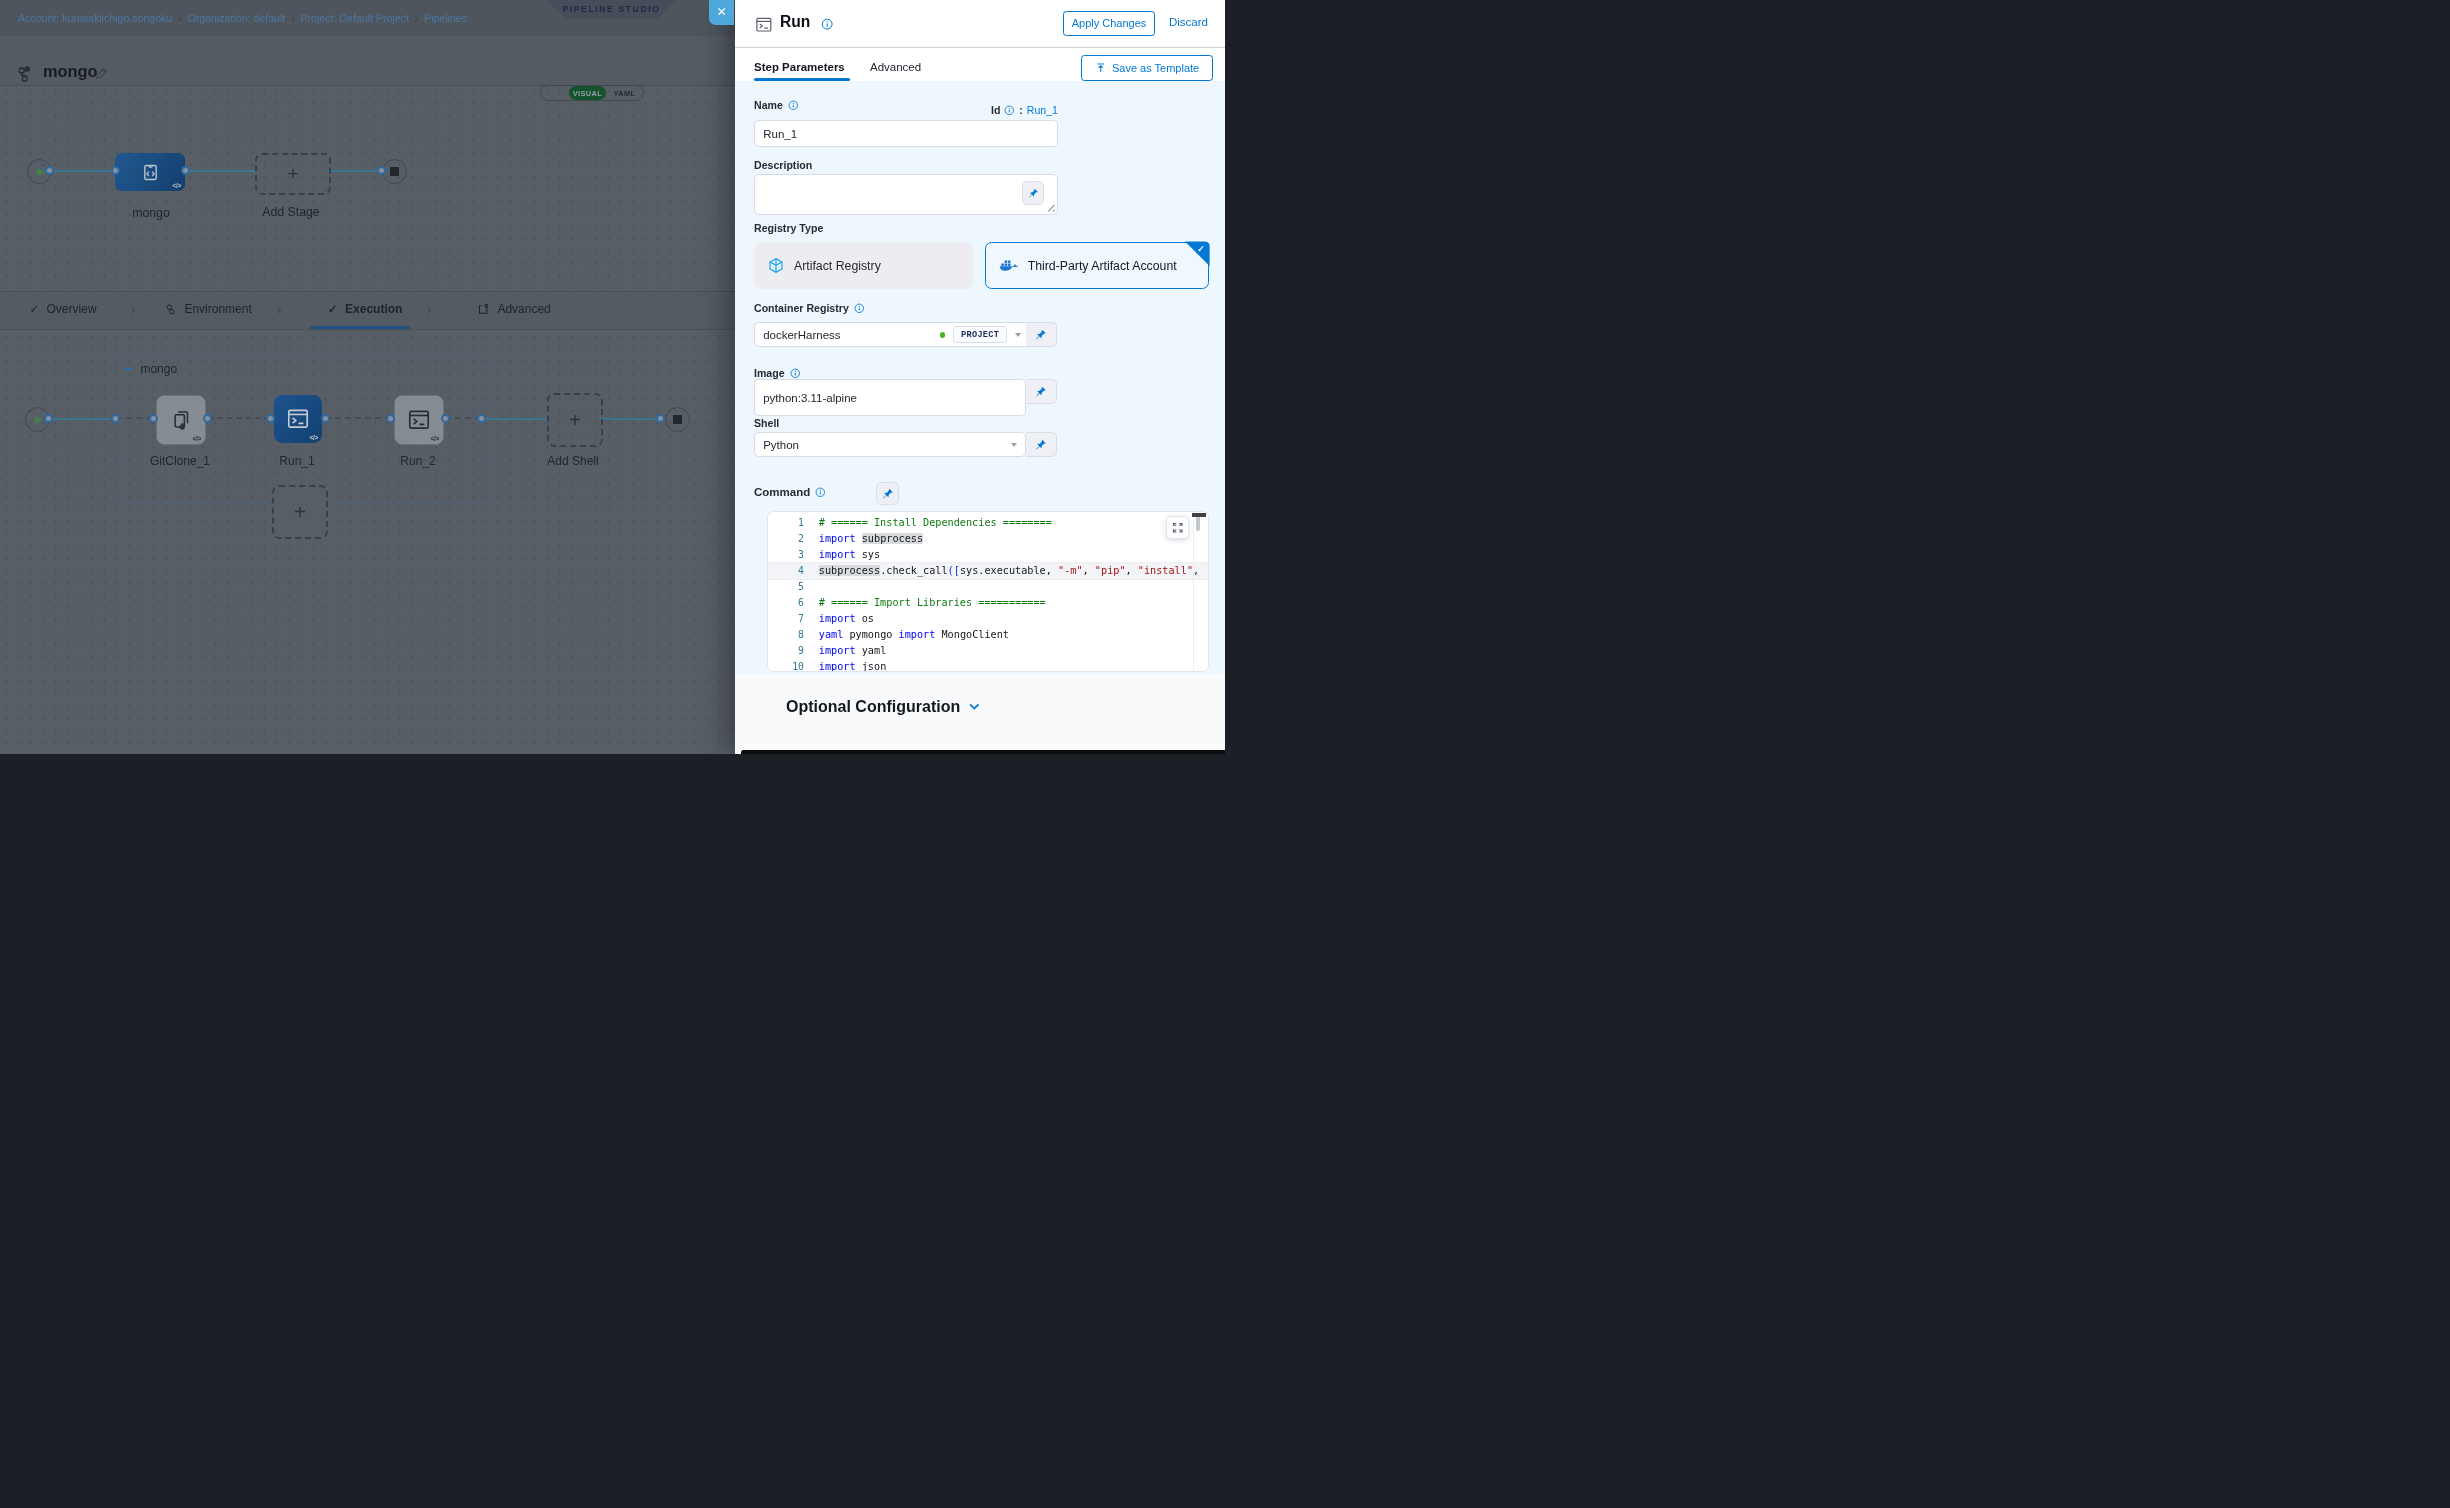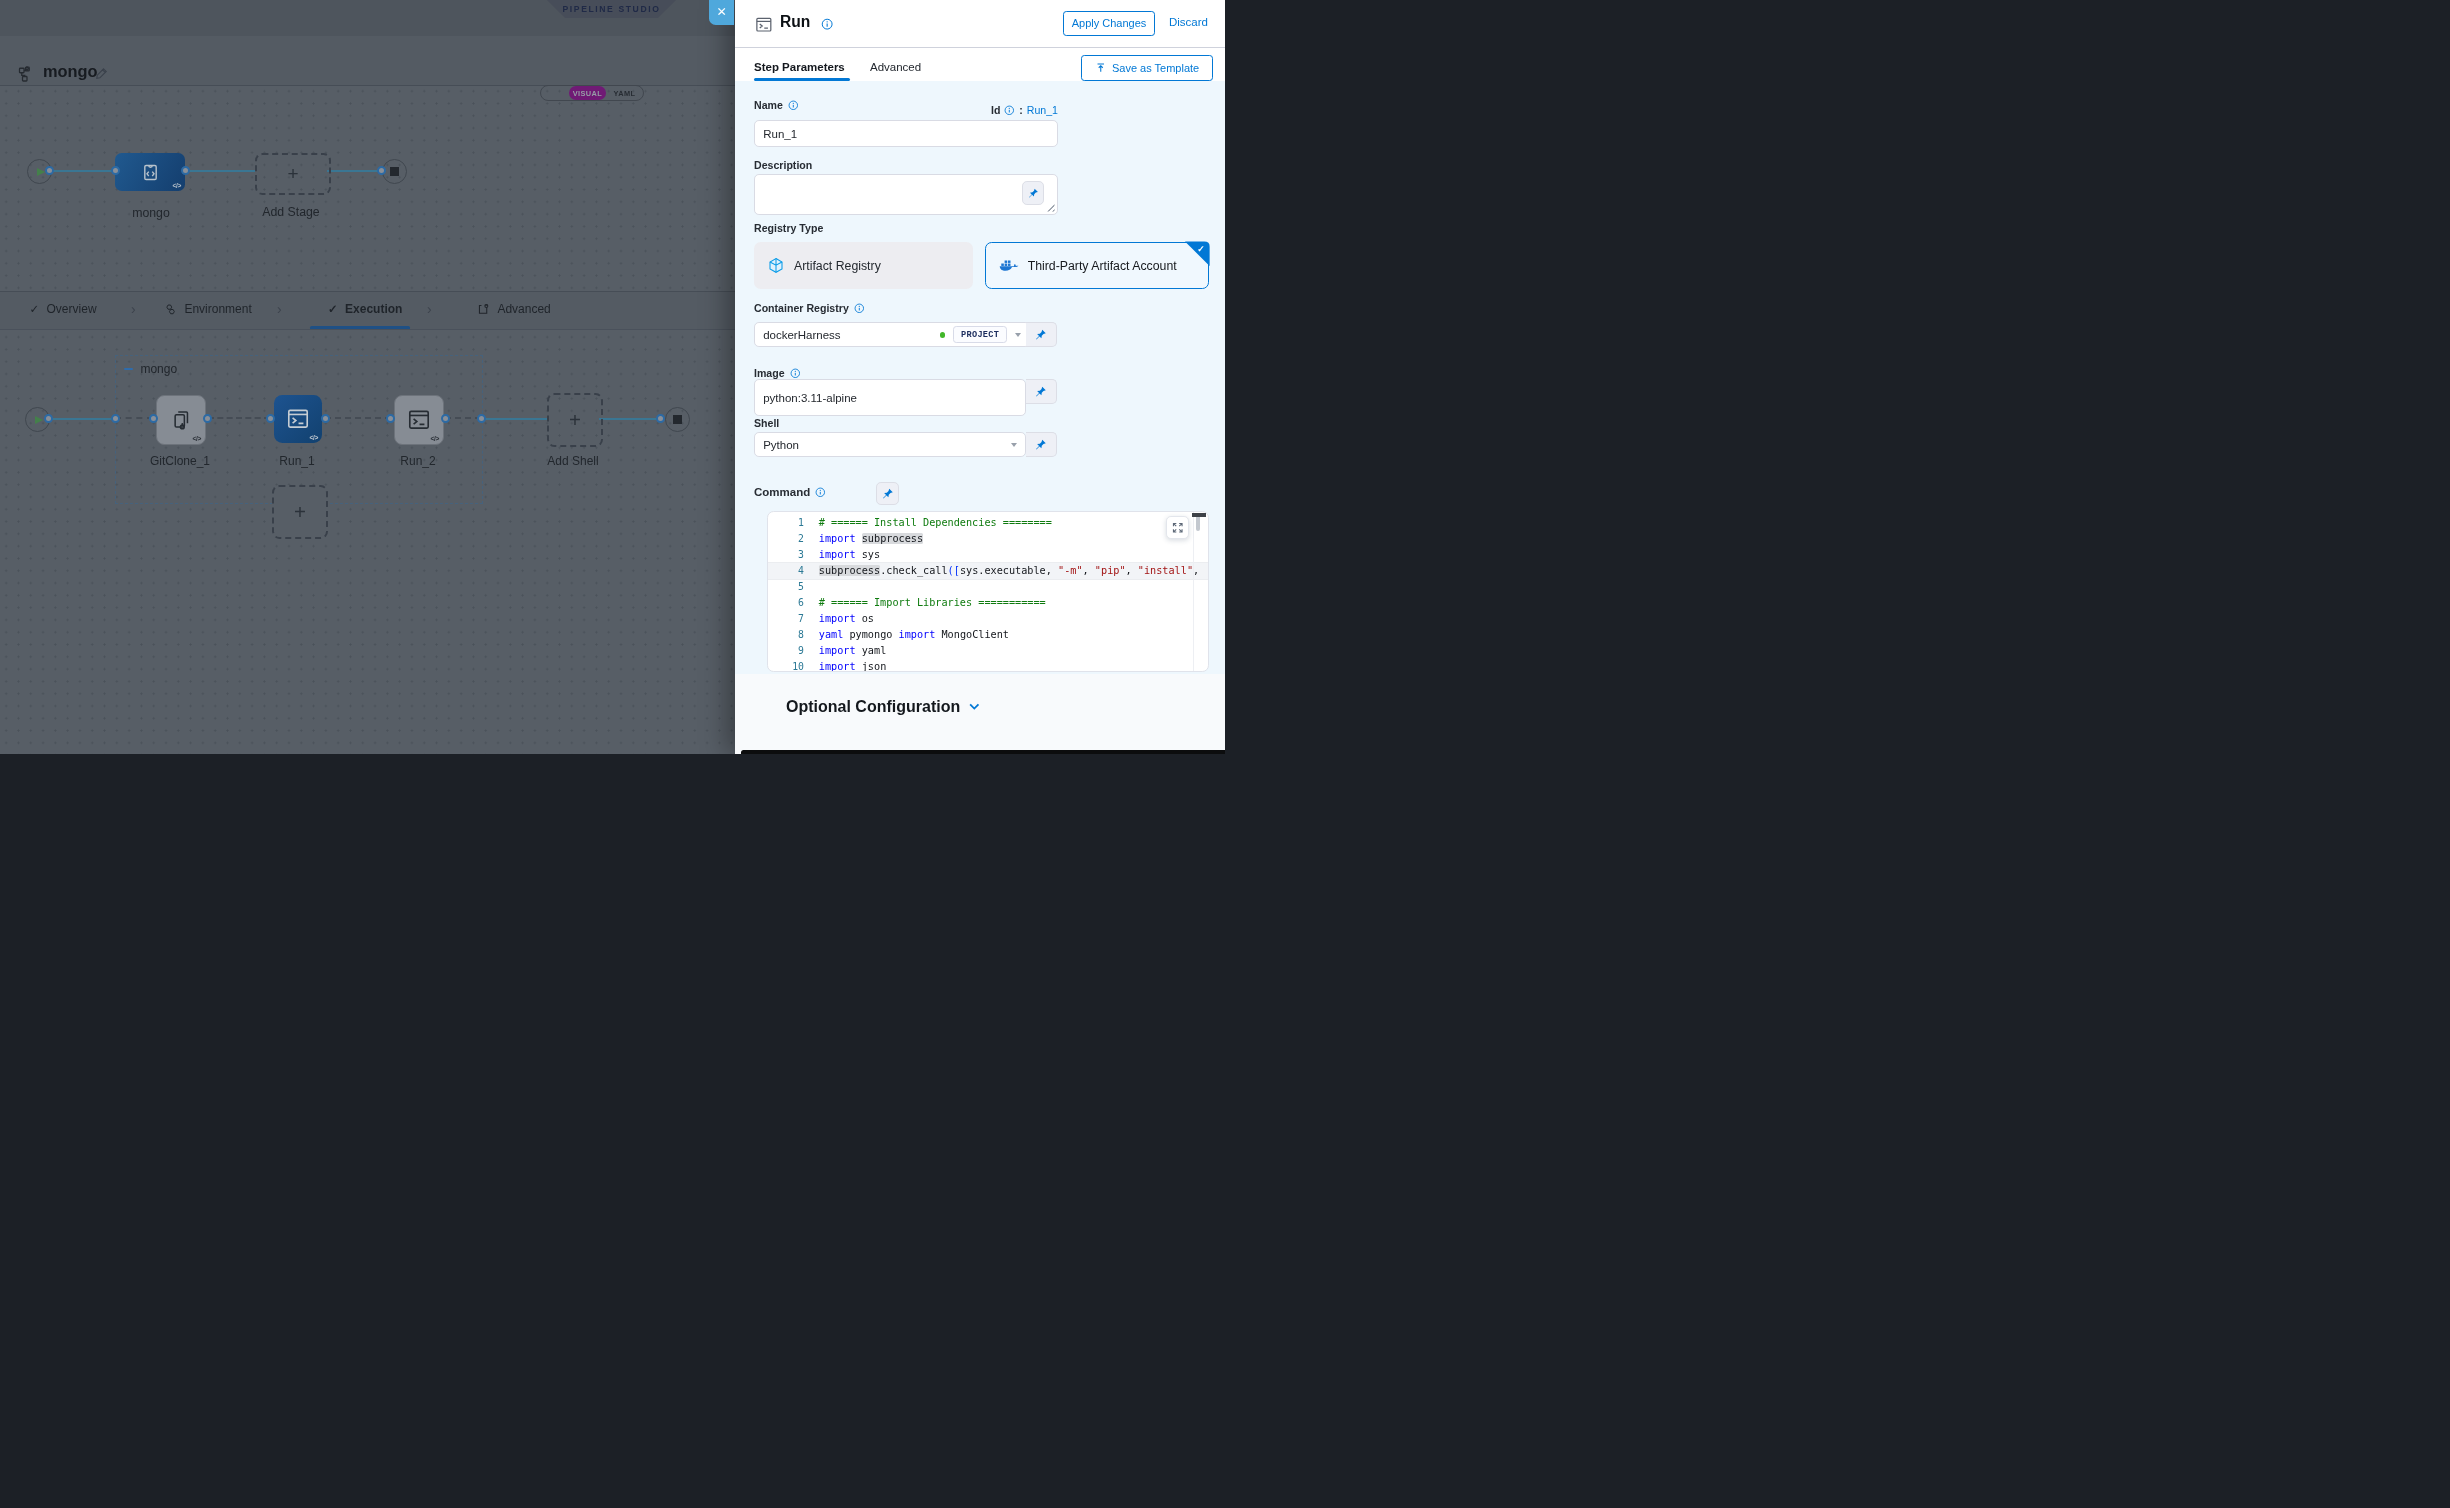--- a/index.html
+++ b/index.html
@@ -16,21 +16,21 @@
   .badge{position:absolute;left:547px;top:0;width:129px;height:18px;background:#474d59;
          clip-path:polygon(0 0,100% 0,86% 100%,14% 100%);
          display:flex;align-items:center;justify-content:center;
          font-size:8.6px;font-weight:bold;letter-spacing:1.6px;color:#202a47;}
   .titlebar{left:0;top:36px;width:735px;height:49px;background:#545b63;border-bottom:0.8px solid #464d56;z-index:3;}
   .ptitle{position:absolute;left:43px;top:26px;font-size:16.4px;font-weight:bold;color:#171b20;}
   .titlebar .ticon{position:absolute;left:18px;top:29.5px;color:#262b31;}
   .pencil{position:absolute;left:95px;top:31px;color:#3a414b;}
   .toggle{position:absolute;left:540px;top:49px;width:102px;height:14px;border:0.8px solid #41474f;border-radius:8.2px;display:flex;}
   .tog-seg{flex:1;display:flex;align-items:center;justify-content:center;font-size:7.4px;font-weight:bold;letter-spacing:0.4px;}
-  .tog-on{background:#701a75;border-radius:8.2px;color:#969da6;margin-left:28px;}
+  .tog-on{background:#14532d;border-radius:8.2px;color:#969da6;margin-left:28px;}
   .tog-off{color:#272c33;}
 
   .canvas{left:0;top:85px;width:735px;height:669px;z-index:0;background-color:#575e66;
           background-image:radial-gradient(#4a5159 0.9px,transparent 1.1px);background-size:12.3px 12.3px;}
   .tabbar{left:0;top:291px;width:735px;height:37px;background:#545b63;border-top:0.8px solid #464d56;border-bottom:0.8px solid #4a515b;z-index:2;}
   .stab{position:absolute;top:0;height:34px;display:flex;align-items:center;gap:7.4px;font-size:12px;color:#1f242a;}
   .stab .glyph{font-size:11.5px;color:#20252b;}
   .tab-chev{position:absolute;top:9px;font-size:14px;color:#3d434d;}
   .tab-underline{position:absolute;left:310px;top:34px;width:100px;height:3.3px;background:#1f5085;border-radius:1.6px 1.6px 0 0;}
 
@@ -114,20 +114,29 @@
   .optcfg{left:754px;top:698px;display:flex;align-items:center;gap:9px;font-size:16px;font-weight:bold;color:#14181d;z-index:6;cursor:pointer;margin-left:32px;}
 </style>
 </head>
 <body>
 
 <div class="app">
 
   <div class="abs canvas"></div>
 
   <div class="abs topbar">
+    <div class="breadcrumb">
+        <span class="bc-link">Account: kurosakiichigo.songoku</span>
+        <span class="bc-sep">›</span>
+        <span class="bc-link">Organization: default</span>
+        <span class="bc-sep">›</span>
+        <span class="bc-link">Project: Default Project</span>
+        <span class="bc-sep">›</span>
+        <span class="bc-link">Pipelines</span>
+      </div>
     <div class="badge">
       <span>PIPELINE STUDIO</span>
     </div>
   </div>
 
   <div class="abs titlebar">
     <span class="ticon">
       <svg width="18" height="18" viewBox="0 0 24 24" fill="none" stroke="currentColor" stroke-width="1.7">
         <rect x="2" y="3" width="6" height="6" rx="1"></rect>
           <rect x="10" y="1.5" width="5" height="5" rx="1"></rect>

